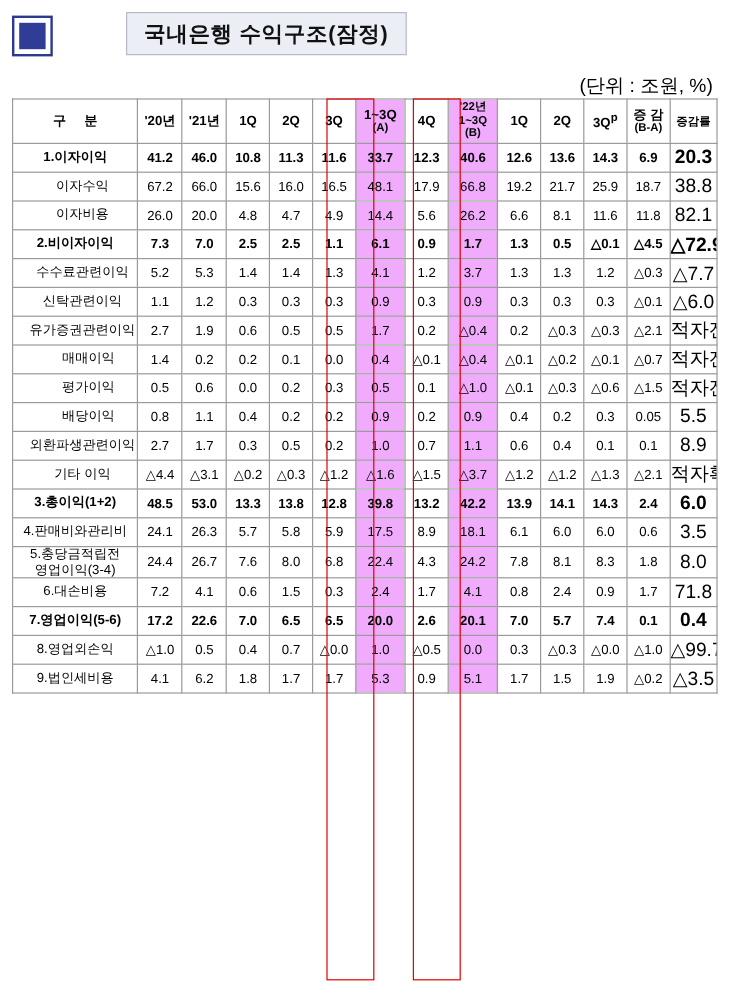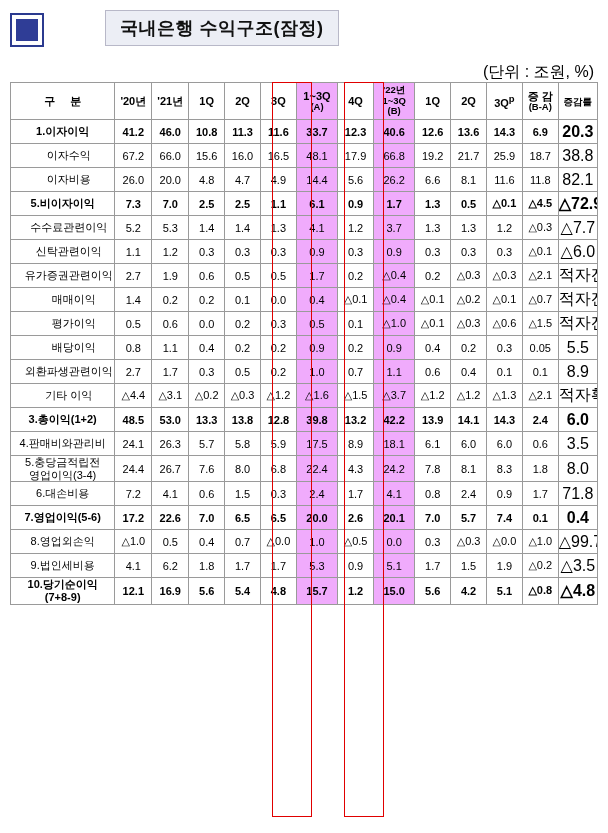--- a/index.html
+++ b/index.html
@@ -244,21 +244,21 @@
           <td class="num sh">14.4</td>
           <td class="num">5.6</td>
           <td class="num sh">26.2</td>
           <td class="num">6.6</td>
           <td class="num">8.1</td>
           <td class="num">11.6</td>
           <td class="num">11.8</td>
           <td class="num rate">82.1</td>
         </tr>
         <tr class="bold">
-          <td class="lbl">5.비이자이익</td>
+          <td class="lbl">2.비이자이익</td>
           <td class="num">7.3</td>
           <td class="num">7.0</td>
           <td class="num">2.5</td>
           <td class="num">2.5</td>
           <td class="num">1.1</td>
           <td class="num sh">6.1</td>
           <td class="num">0.9</td>
           <td class="num sh">1.7</td>
           <td class="num">1.3</td>
           <td class="num">0.5</td>
@@ -499,35 +499,19 @@
           <td class="num">1.7</td>
           <td class="num sh">5.3</td>
           <td class="num">0.9</td>
           <td class="num sh">5.1</td>
           <td class="num">1.7</td>
           <td class="num">1.5</td>
           <td class="num">1.9</td>
           <td class="num">△0.2</td>
           <td class="num rate">△3.5</td>
         </tr>
-        <tr class="bold">
-          <td class="lbl">10.당기순이익<br>    (7+8-9)</td>
-          <td class="num">12.1</td>
-          <td class="num">16.9</td>
-          <td class="num">5.6</td>
-          <td class="num">5.4</td>
-          <td class="num">4.8</td>
-          <td class="num sh">15.7</td>
-          <td class="num">1.2</td>
-          <td class="num sh">15.0</td>
-          <td class="num">5.6</td>
-          <td class="num">4.2</td>
-          <td class="num">5.1</td>
-          <td class="num">△0.8</td>
-          <td class="num rate">△4.8</td>
-        </tr>
       </tbody>
   </table>
 
   <div class="redbox" style="left:272px; top:82px; width:40px; height:735px;"></div>
   <div class="redbox" style="left:344px; top:82px; width:40px; height:735px;"></div>
 
 </div>
 
 </body></html>

